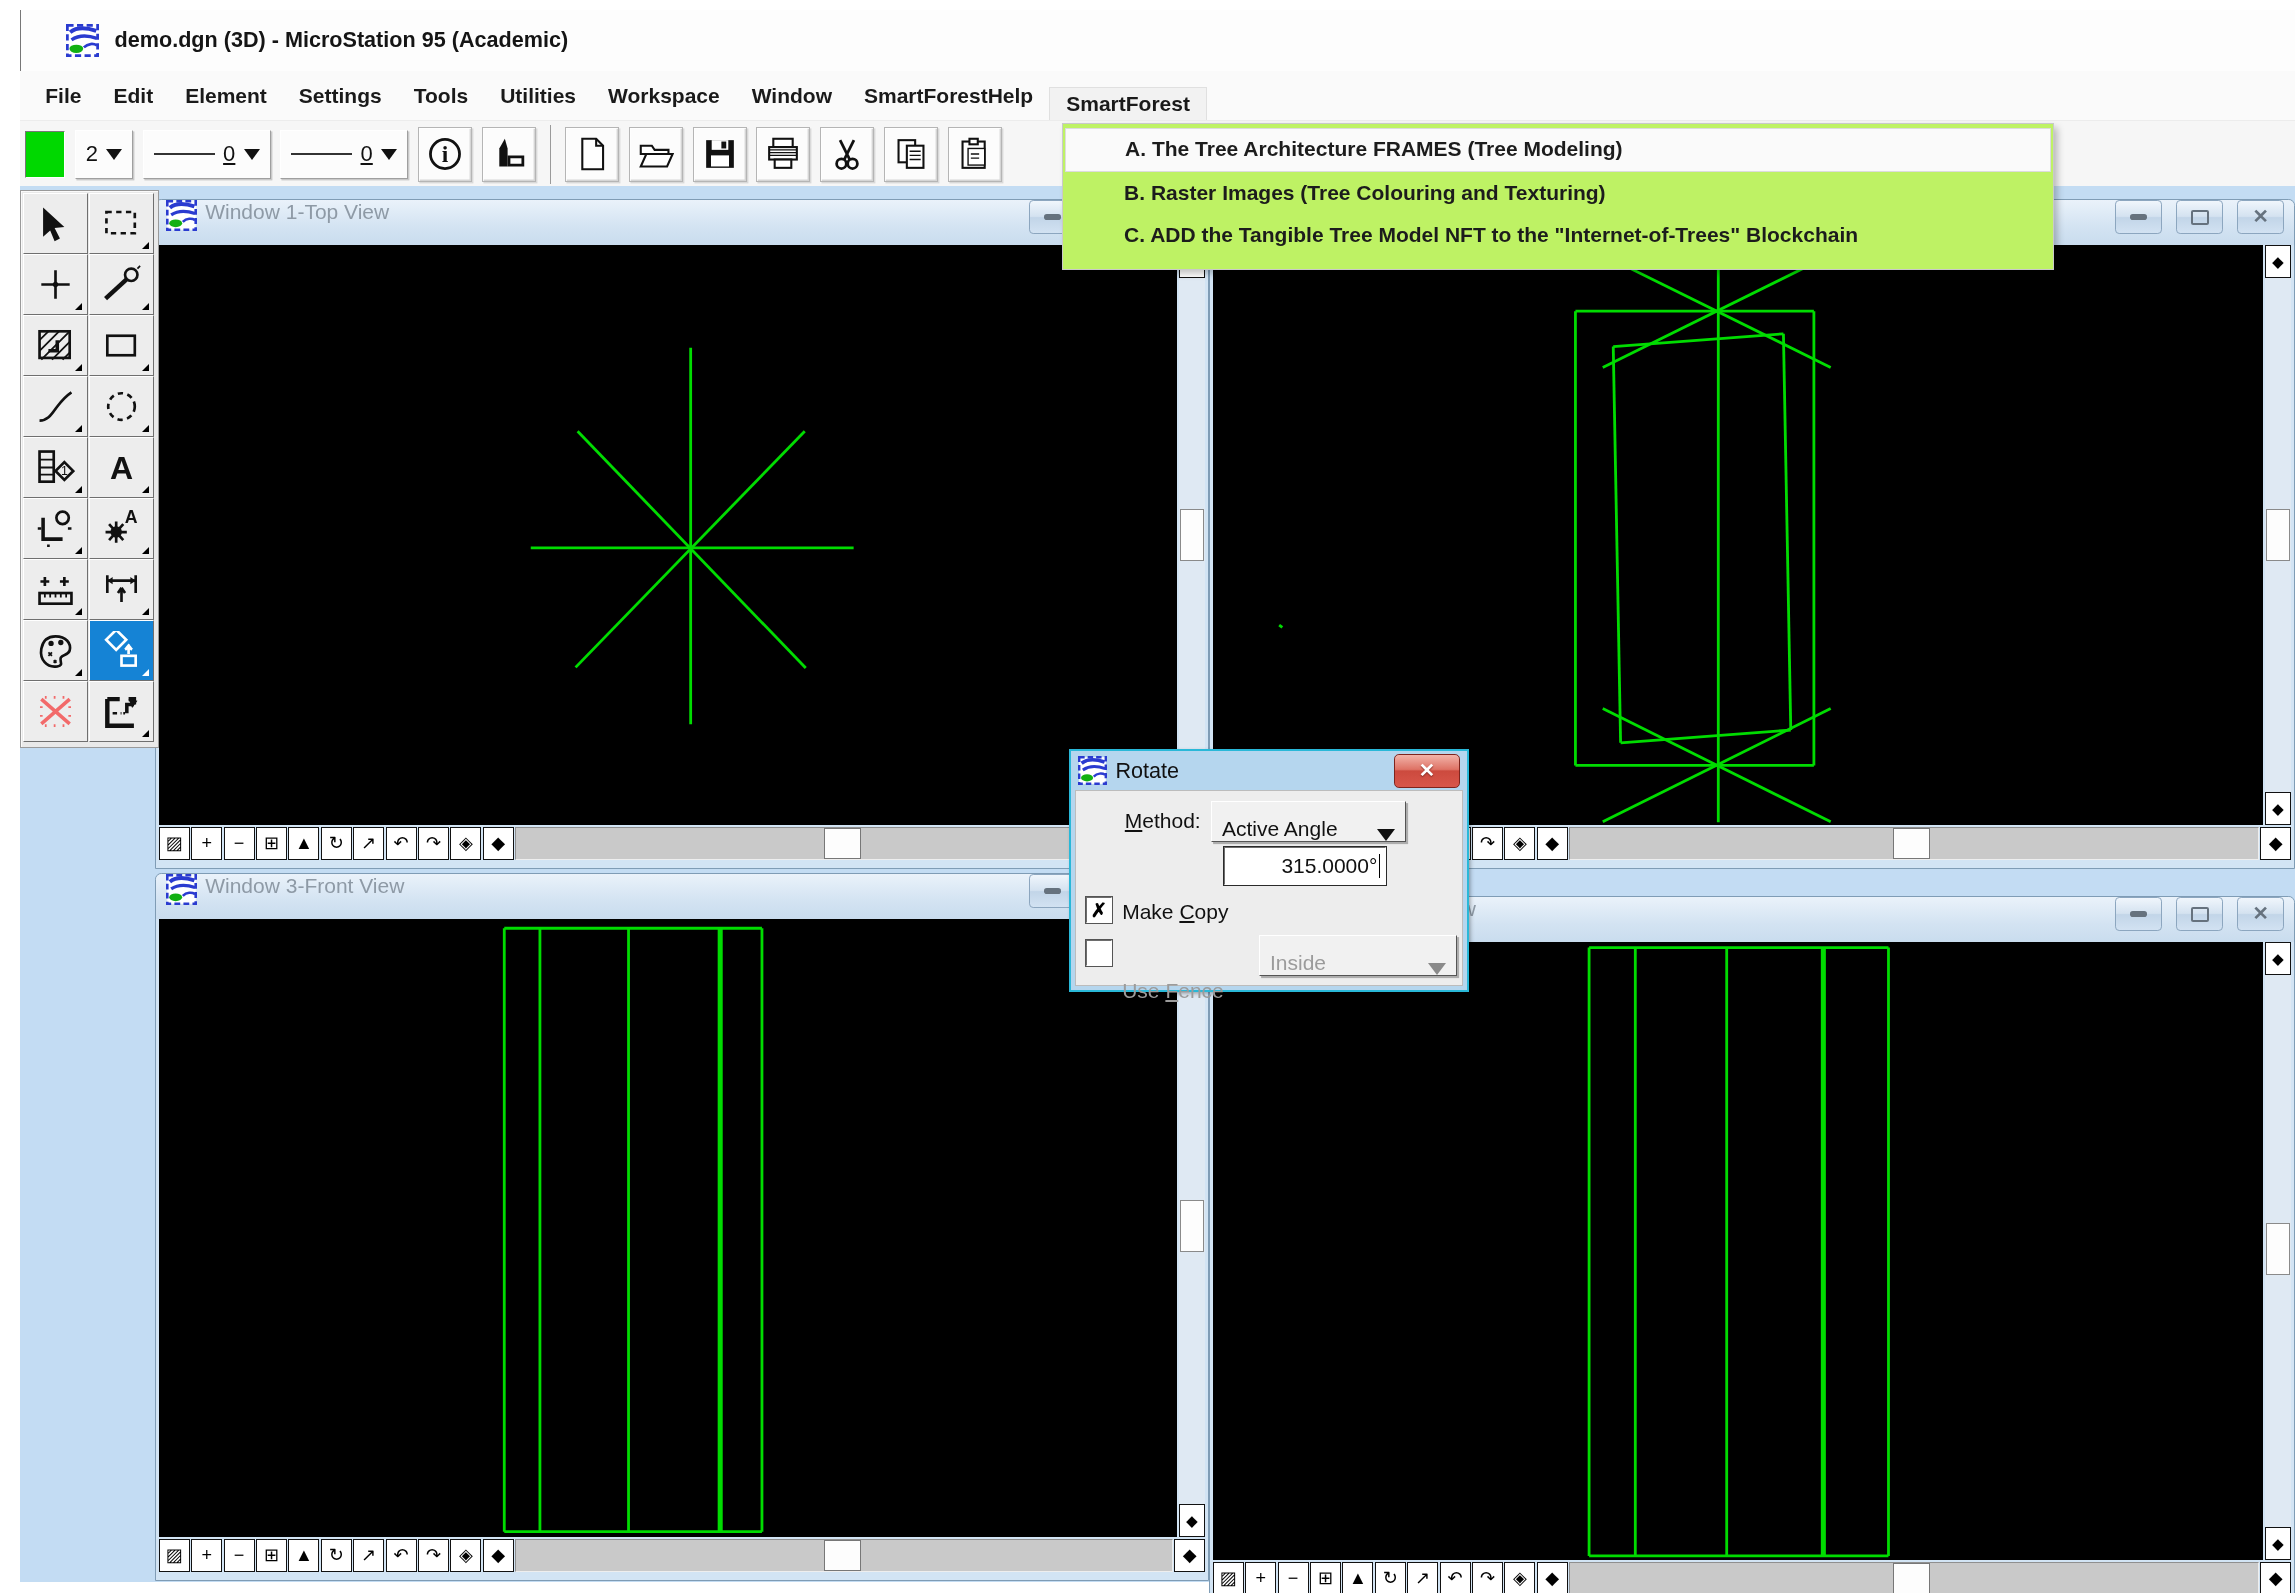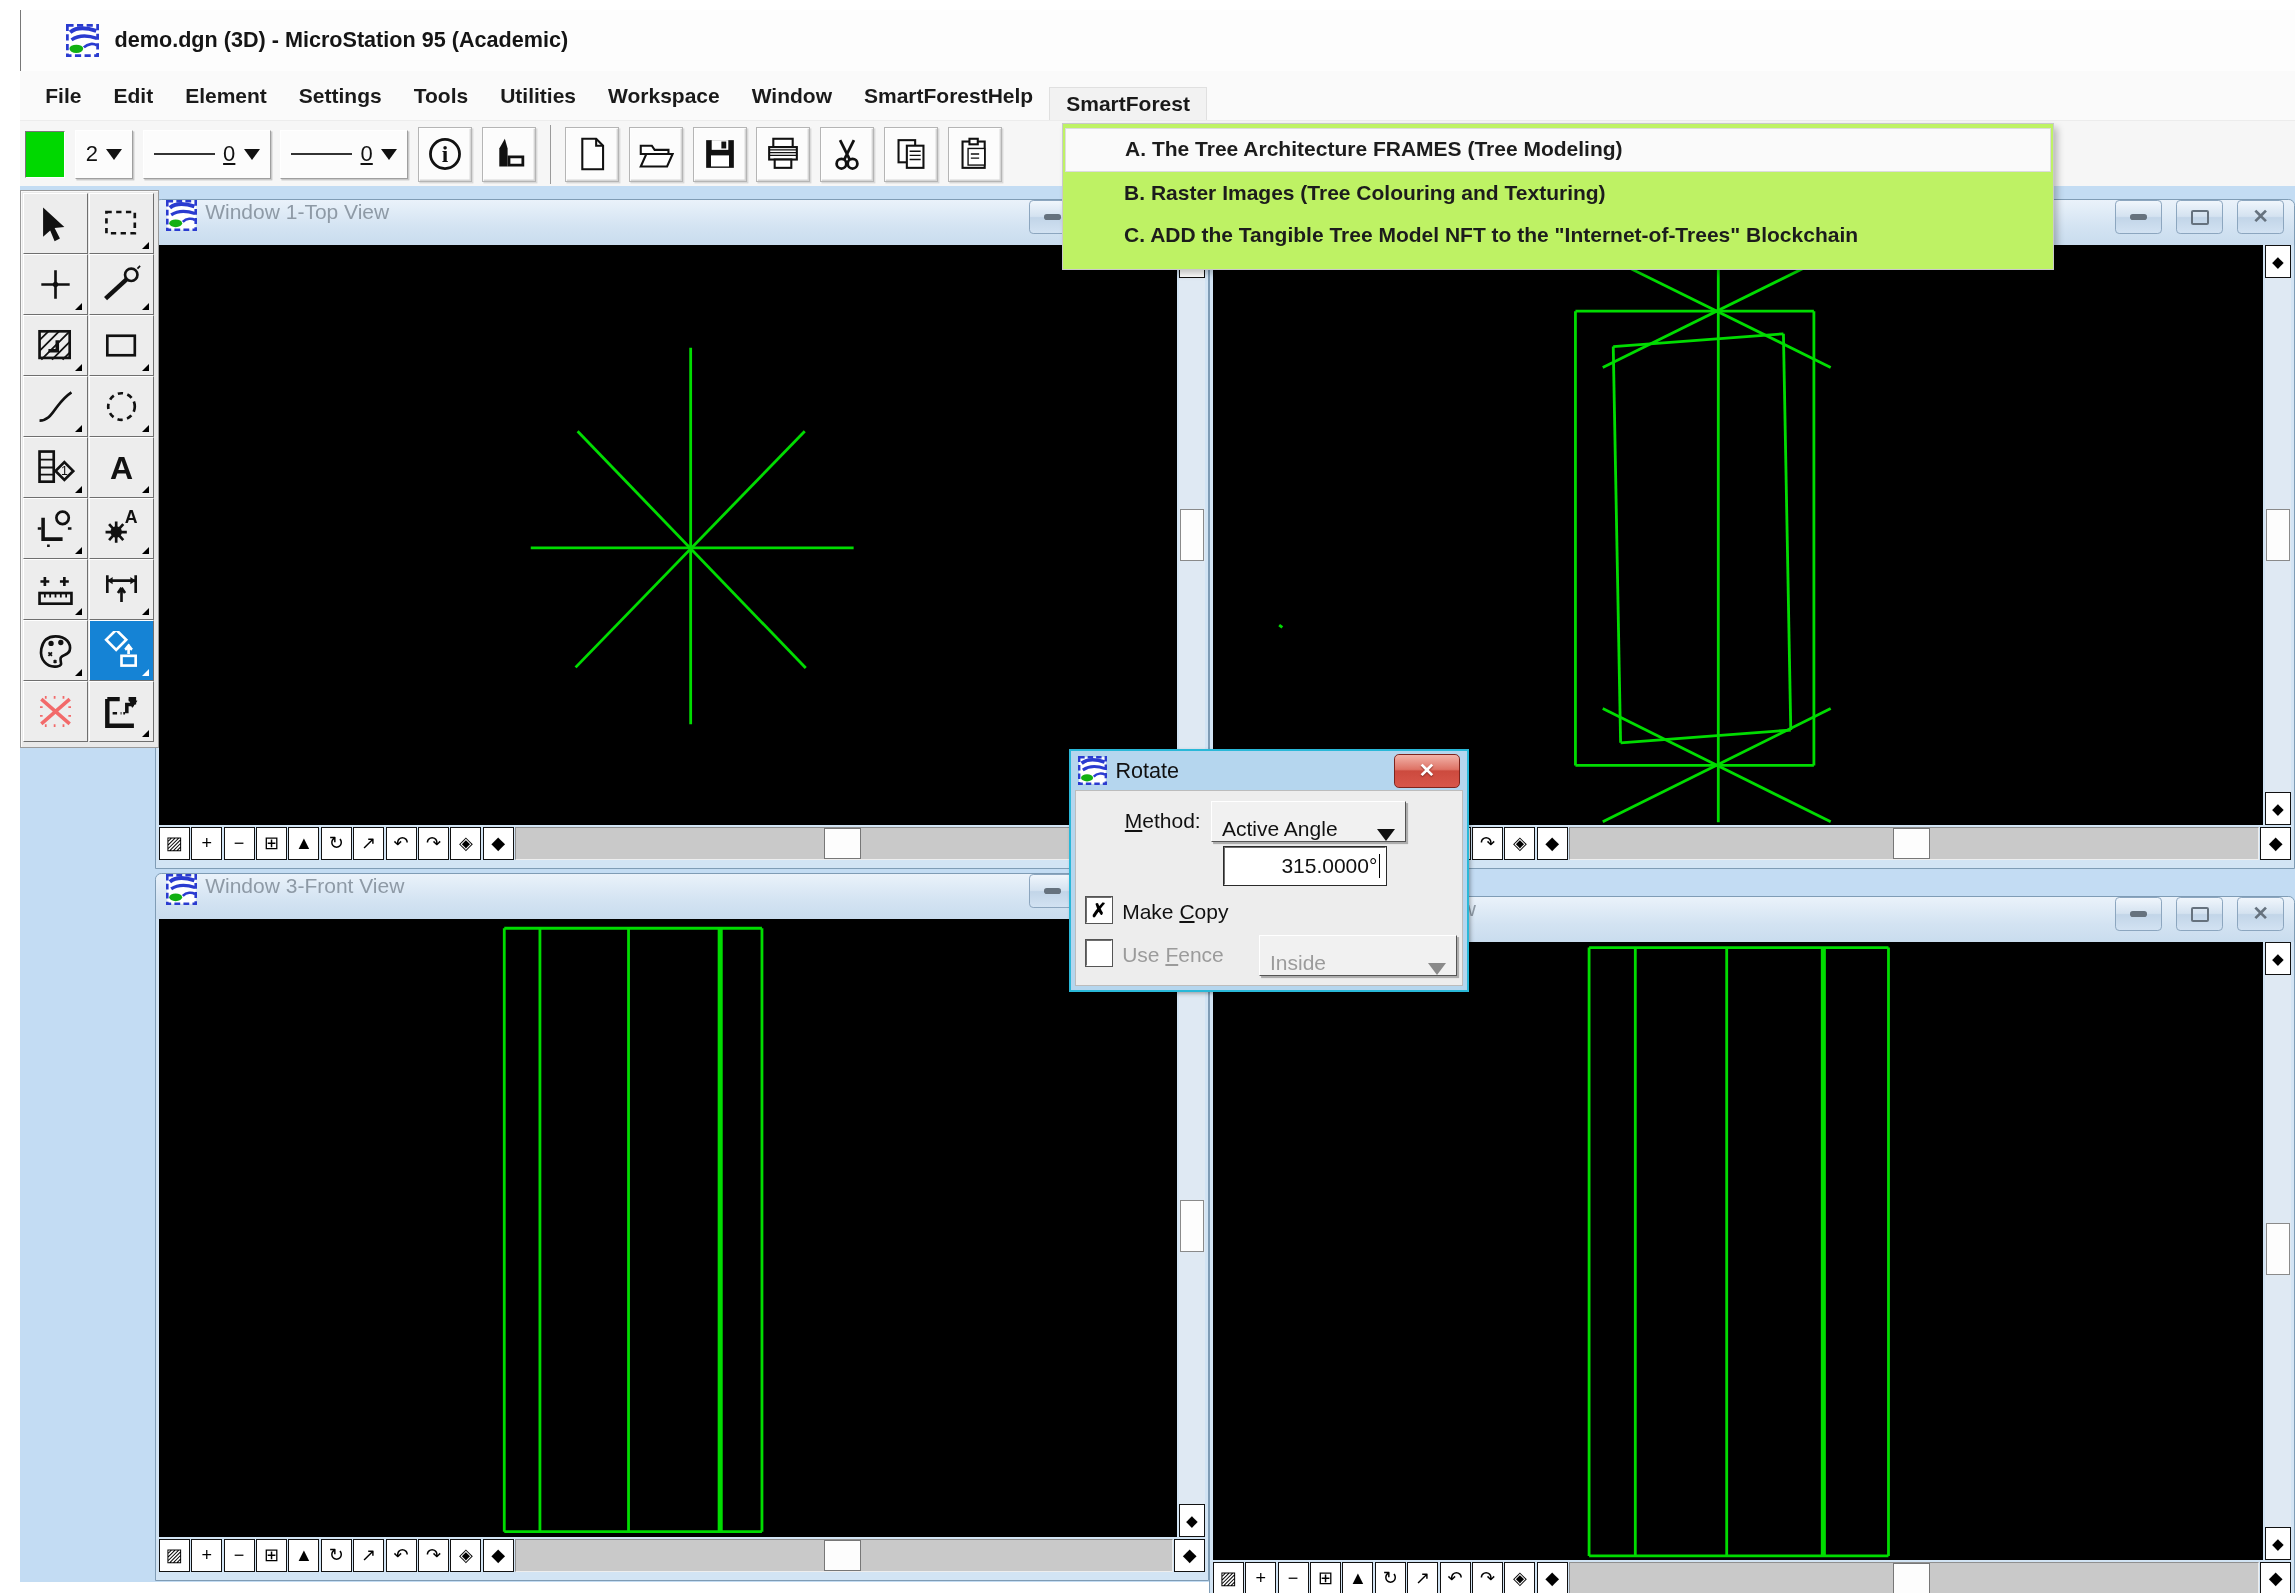--- a/index.html
+++ b/index.html
@@ -90,21 +90,21 @@
   .mdd .caret{border-left-width:9.8px;border-right-width:9.8px;border-top-width:12.6px;}
   .dlabel{position:absolute;white-space:nowrap;}
   .dlabel .mn{text-decoration:underline;}
   .angle{position:absolute;left:148px;top:56px;width:149px;height:36px;background:#fff;
          border:1.4px solid #6d6d6d;border-bottom-color:#fff;border-right-color:#fff;outline:0.7px solid #2a2a2a;
          display:flex;align-items:center;justify-content:flex-end;padding:0 5.6px;}
   .angle span{border-right:1.4px solid #000;padding-right:1.4px;}
   .chk{position:absolute;width:24px;height:24px;background:#fff;border:1.4px solid #6d6d6d;
        border-bottom-color:#fff;border-right-color:#fff;outline:0.7px solid #555;
        display:flex;align-items:center;justify-content:center;font-size:19.5px;font-weight:bold;color:#000;}
-  .gray{color:#9b9b9b;}
+  .gray{color:#9b9b9b;margin-top:36px;}
   .mdd.disabled{color:#9b9b9b;}
   .mdd.disabled .caret{border-top-color:#8a8a8a;}
 </style>
 </head>
 <body>
 
 <div class="titlebar">
   <span class="mslogo"><svg viewBox="0 0 48 48">
         <rect x="2" y="2" width="44" height="44" fill="#fff" stroke="#2a3bd0" stroke-width="4" stroke-dasharray="9 5"></rect>
         <path d="M6 12 C16 4 32 6 44 10" stroke="#2a3bd0" stroke-width="6" fill="none"></path>

